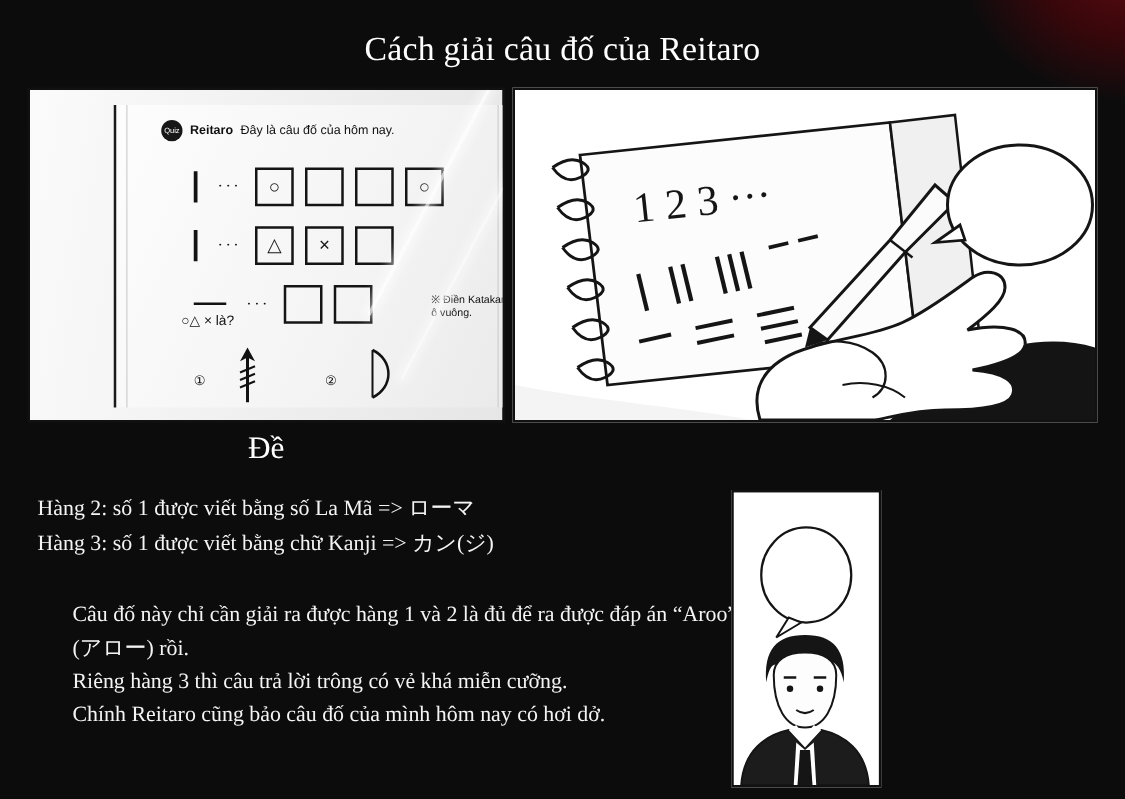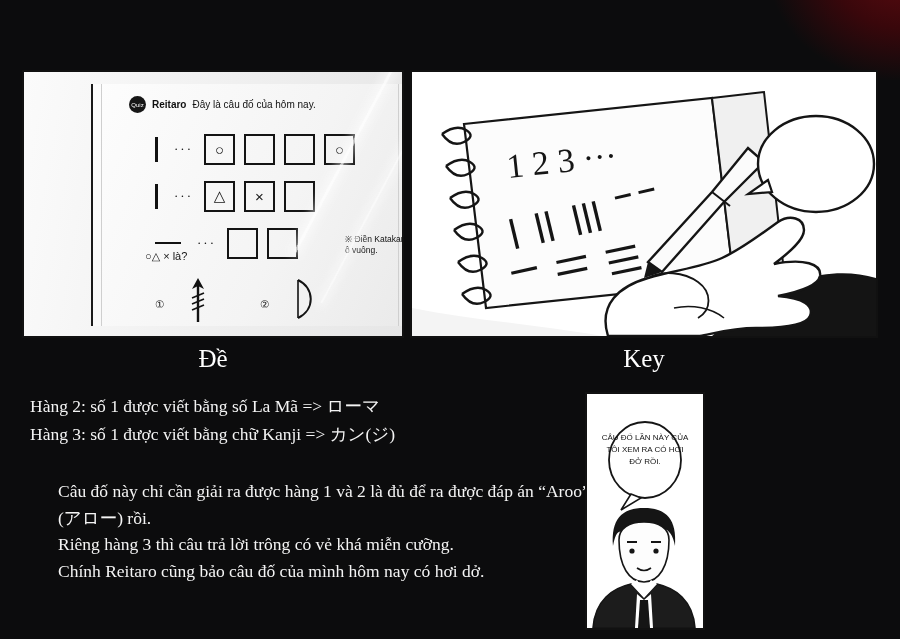--- a/index.html
+++ b/index.html
@@ -220,20 +220,21 @@
     z-index: 6;
   }
 </style>
 </head>
 <body>
 
 <div class="page">
 
   <div class="corner-glow"></div>
 
+  <div class="title">Cách giải câu đố của Reitaro</div>
 
   <div class="panel" id="panel-de">
     <div class="screen">
       <div class="screen-inner"></div>
 
       <div class="speaker-row">
         <div class="avatar">Quiz</div>
         <span class="speaker-name">Reitaro</span>
         <span class="speaker-msg">Đây là câu đố của hôm nay.</span>
       </div>
@@ -347,21 +348,20 @@
         <path d="M236 190 L250 200 L232 206 Z" fill="#151515"></path>
         <line x1="300" y1="120" x2="318" y2="134" stroke="#151515" stroke-width="2"></line>
       </g>
 
       <ellipse cx="404" cy="92" rx="58" ry="48" fill="#ffffff" stroke="#151515" stroke-width="2.4"></ellipse>
       <path d="M356 108 L336 122 L360 120 Z" fill="#ffffff" stroke="#151515" stroke-width="2.2"></path>
     </svg>
 
   </div>
 
-  <div class="caption" id="caption-key">Key</div>
 
   <div class="lines">
     <div>Hàng 2: số 1 được viết bằng số La Mã =&gt; ローマ</div>
     <div>Hàng 3: số 1 được viết bằng chữ Kanji =&gt; カン(ジ)</div>
   </div>
 
   <div class="para" style="white-space:pre-line;margin-left:28px;">Câu đố này chỉ cần giải ra được hàng 1 và 2 là đủ để ra được đáp án “Aroo” (アロー) rồi.
 Riêng hàng 3 thì câu trả lời trông có vẻ khá miễn cưỡng.
 Chính Reitaro cũng bảo câu đố của mình hôm nay có hơi dở.</div>
 
@@ -382,15 +382,14 @@
       <circle cx="45" cy="157" r="2.6" fill="#151515"></circle>
       <circle cx="69" cy="157" r="2.6" fill="#151515"></circle>
       <path d="M50 174 q7 5 14 0" stroke="#151515" stroke-width="1.6" fill="none"></path>
 
       <path d="M6 234 C8 206 26 194 44 190 L57 204 L70 190 C88 194 106 206 108 234 Z" fill="#1c1c1c" stroke="#151515" stroke-width="1.6"></path>
       <path d="M44 190 L57 204 L70 190 L64 186 L57 196 L50 186 Z" fill="#ffffff"></path>
       <path d="M50 200 L57 206 L64 200 L66 234 L48 234 Z" fill="#ffffff"></path>
       <path d="M53 206 L61 206 L63 234 L51 234 Z" fill="#151515"></path>
     </svg>
   </div>
-  <div class="small-bubble-text">CÂU ĐỐ LẦN NÀY CỦA TÔI XEM RA CÓ HƠI ĐỞ RỒI.</div>
 
 </div>
 
 </body></html>

